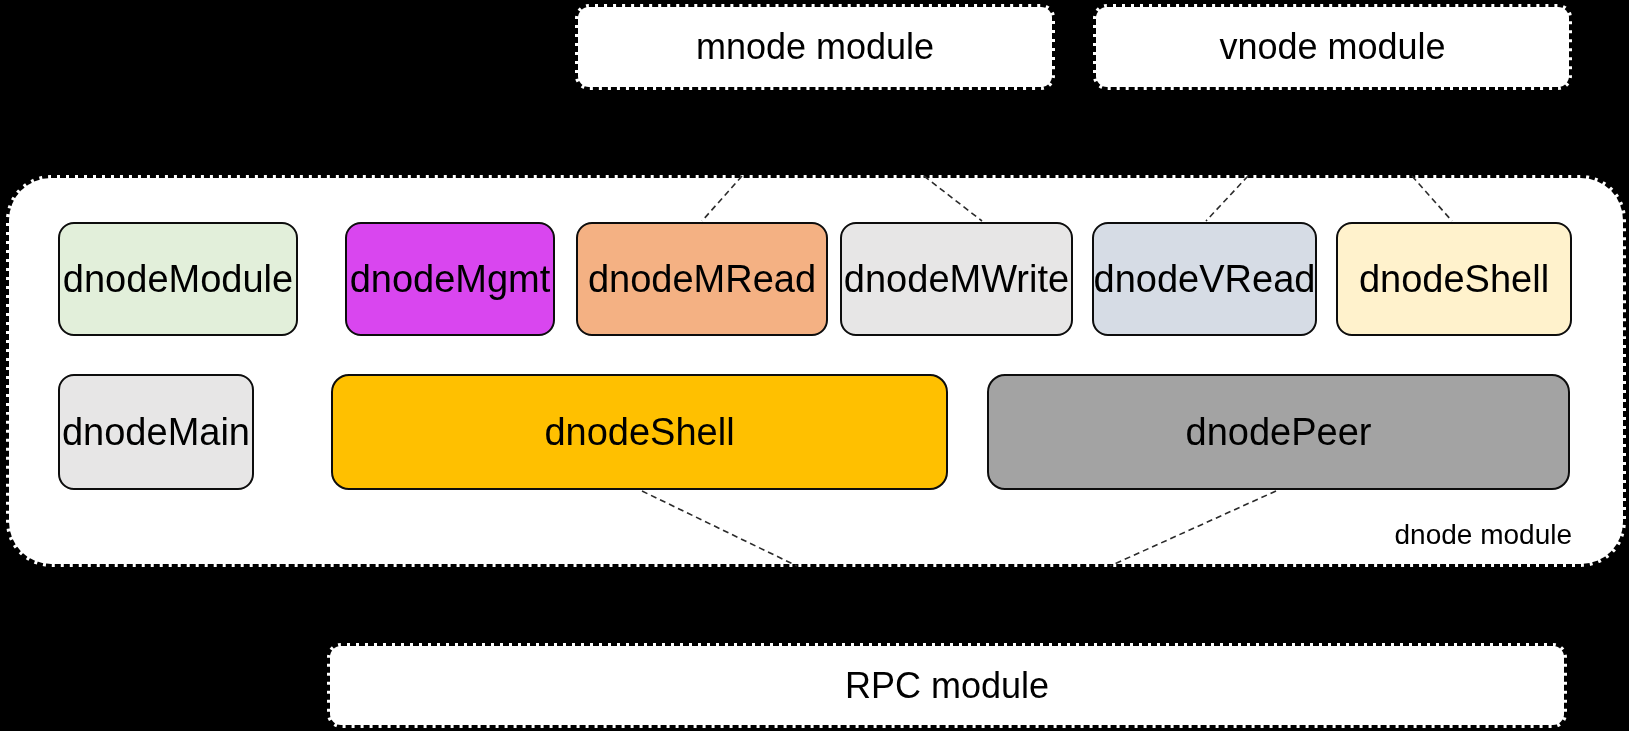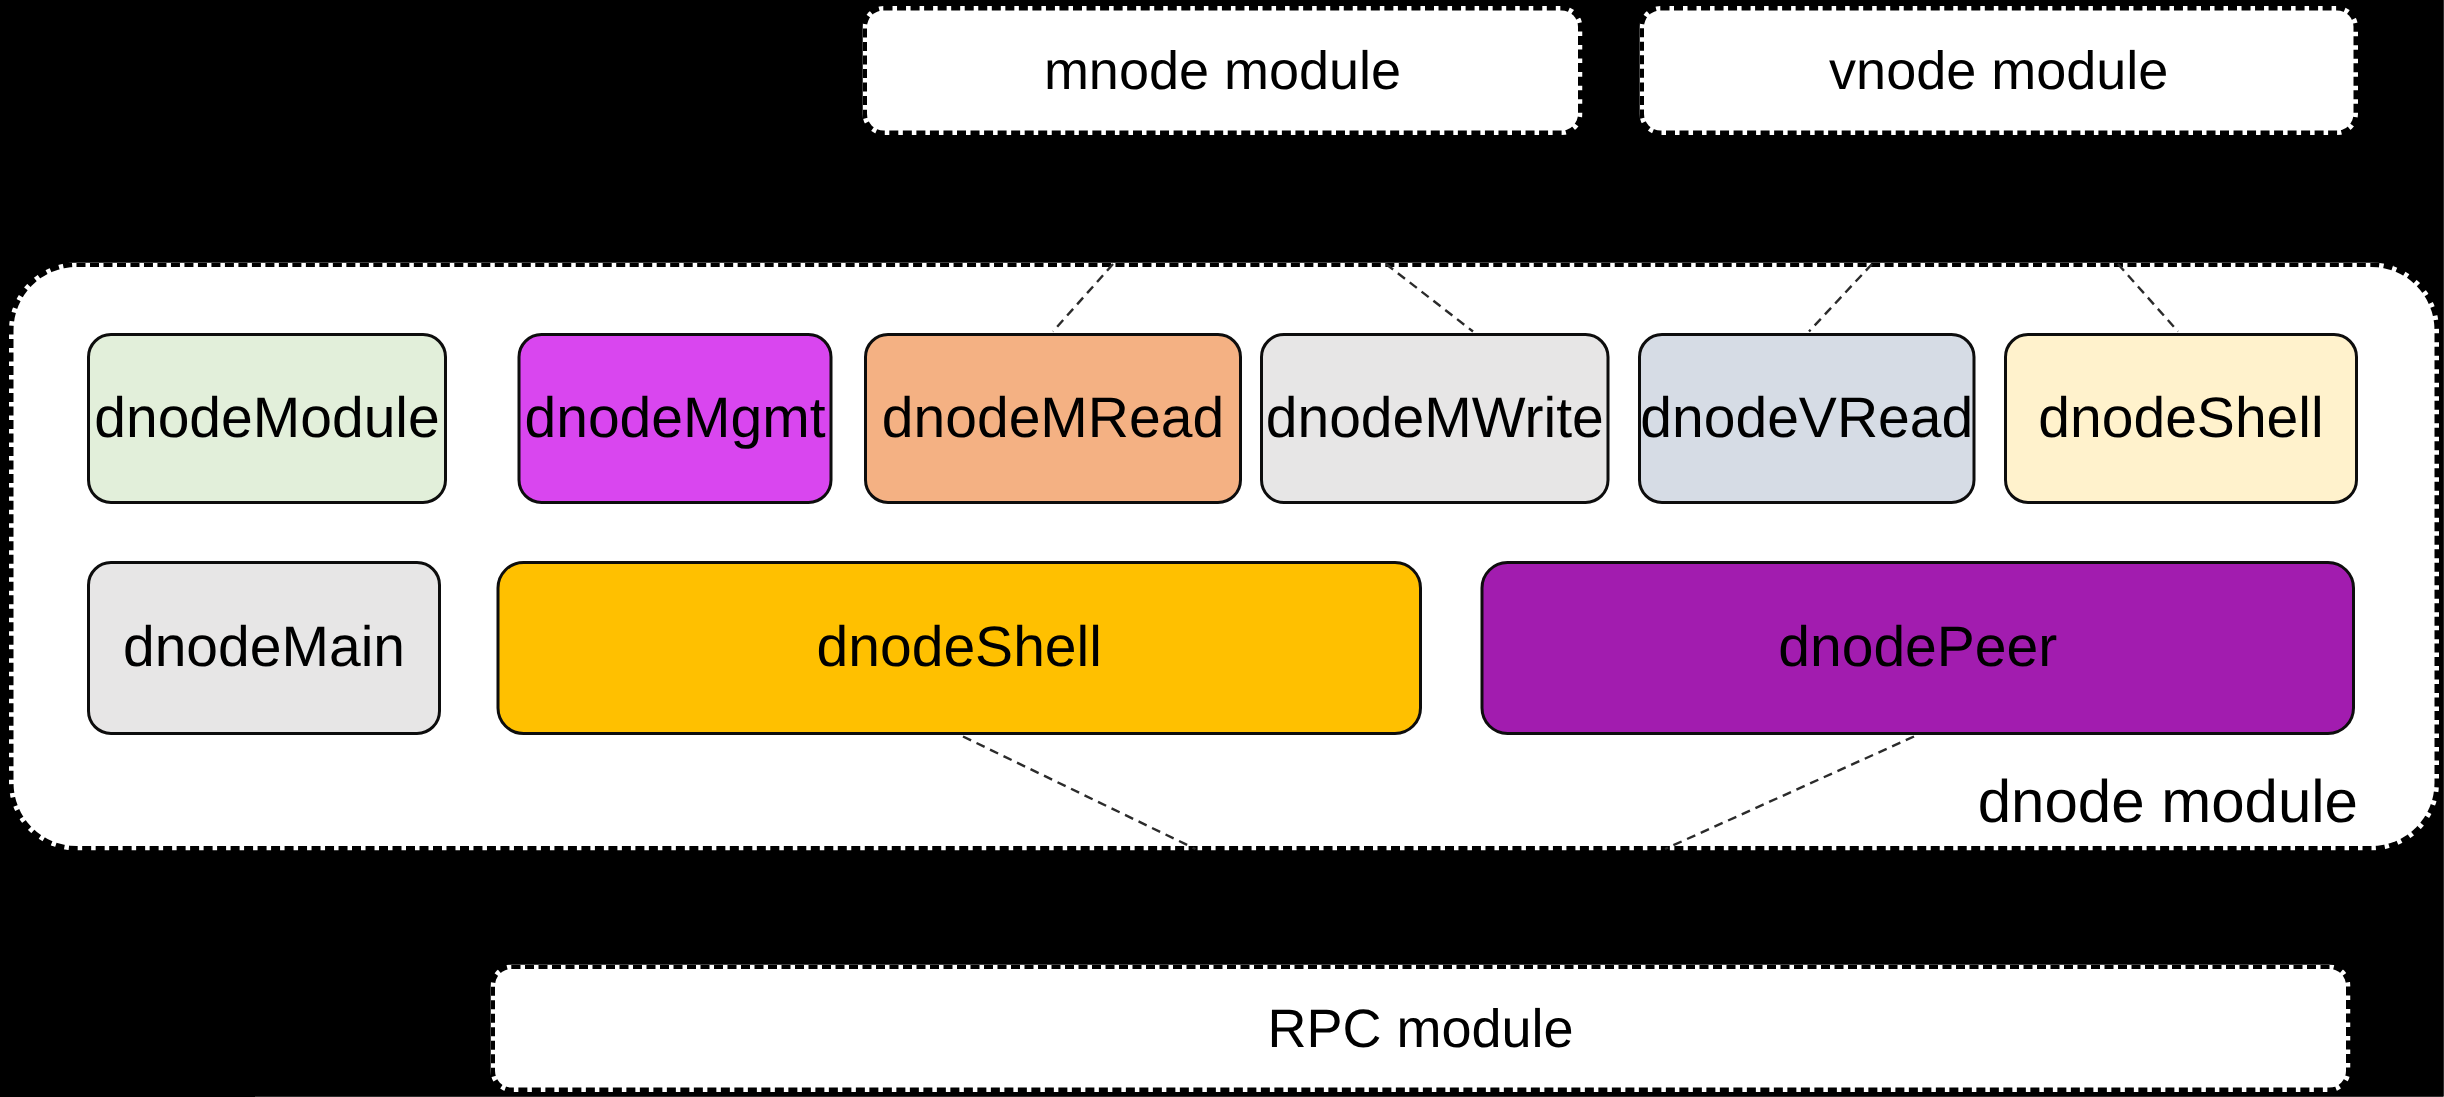--- a/index.html
+++ b/index.html
@@ -63,28 +63,28 @@
   }
   .node.wide { border-radius: 18px; }
   
   #node-dnodemodule { left: 58px;   top: 222px; width: 240px; height: 114px; }
   #node-dnodemgmt   { left: 345px;  top: 222px; width: 210px; height: 114px; }
   #node-dnodemread  { left: 576px;  top: 222px; width: 252px; height: 114px; }
   #node-dnodemwrite { left: 840px;  top: 222px; width: 233px; height: 114px; }
   #node-dnodevread  { left: 1092px; top: 222px; width: 225px; height: 114px; }
   #node-dnodevwrite { left: 1336px; top: 222px; width: 236px; height: 114px; }
   
-  #node-dnodemain   { left: 58px;   top: 374px; width: 236px; height: 116px; }
+  #node-dnodemain   { left: 58px;   top: 374px; width: 196px; height: 116px; }
   #node-dnodeshell  { left: 331px;  top: 374px; width: 617px; height: 116px; }
   #node-dnodepeer   { left: 987px;  top: 374px; width: 583px; height: 116px; }
   #dnode-label {
     position: absolute;
     left: 1170px; top: 508px; width: 402px; height: 54px;
     text-align: right;
-    font-size: 40px;
+    font-size: 28px;
     line-height: 54px;
     z-index: 2;
   }
 </style>
 </head>
 <body>
 
 <div id="canvas">
 
   <div id="vnode-box" class="ext-module">
@@ -131,21 +131,21 @@
   </div>
 
   <div id="node-dnodemain" class="node" style="background-color: rgb(231, 230, 230);">
     <span>dnodeMain</span>
   </div>
 
   <div id="node-dnodeshell" class="node wide" style="background-color: rgb(255, 192, 0);">
     <span>dnodeShell</span>
   </div>
 
-  <div id="node-dnodepeer" class="node wide" style="background-color: #a21caf;">
+  <div id="node-dnodepeer" class="node wide" style="background-color: #a3a3a3;">
     <span>dnodePeer</span>
   </div>
 
   <div id="dnode-label">dnode module</div>
 
   <div id="rpc-box" class="ext-module">
     <span>RPC module</span>
   </div>
 
 </div>

